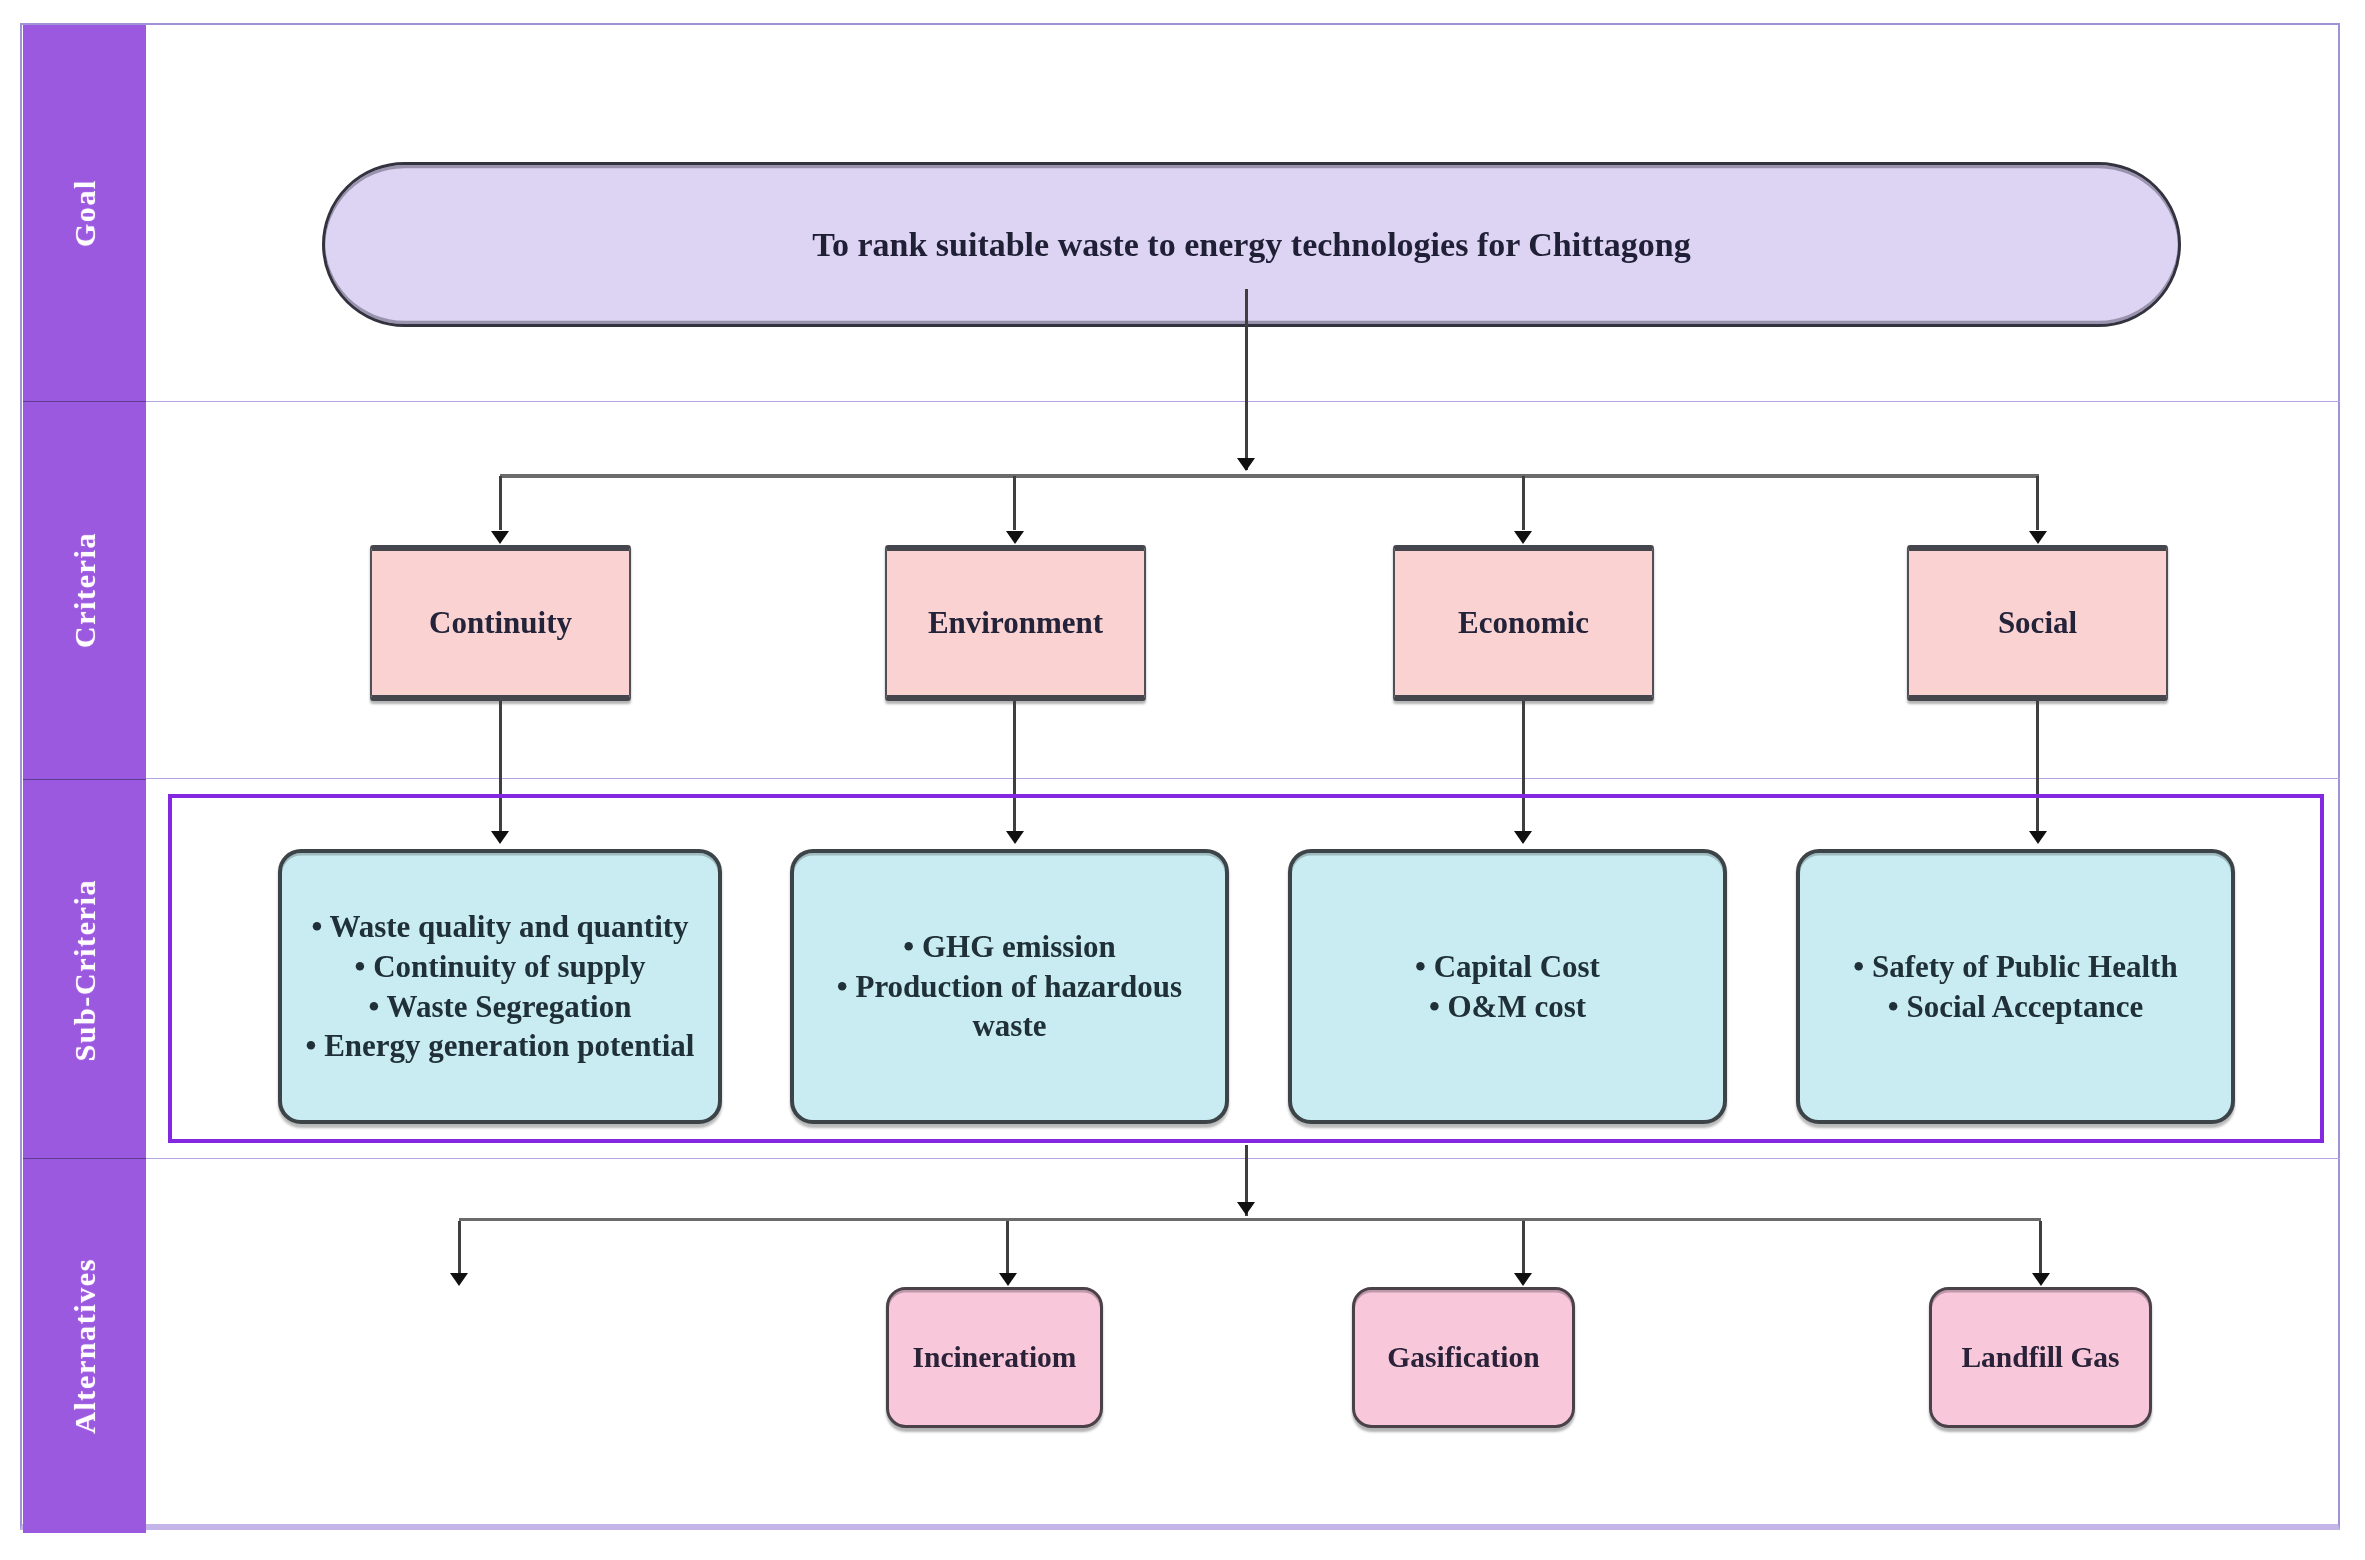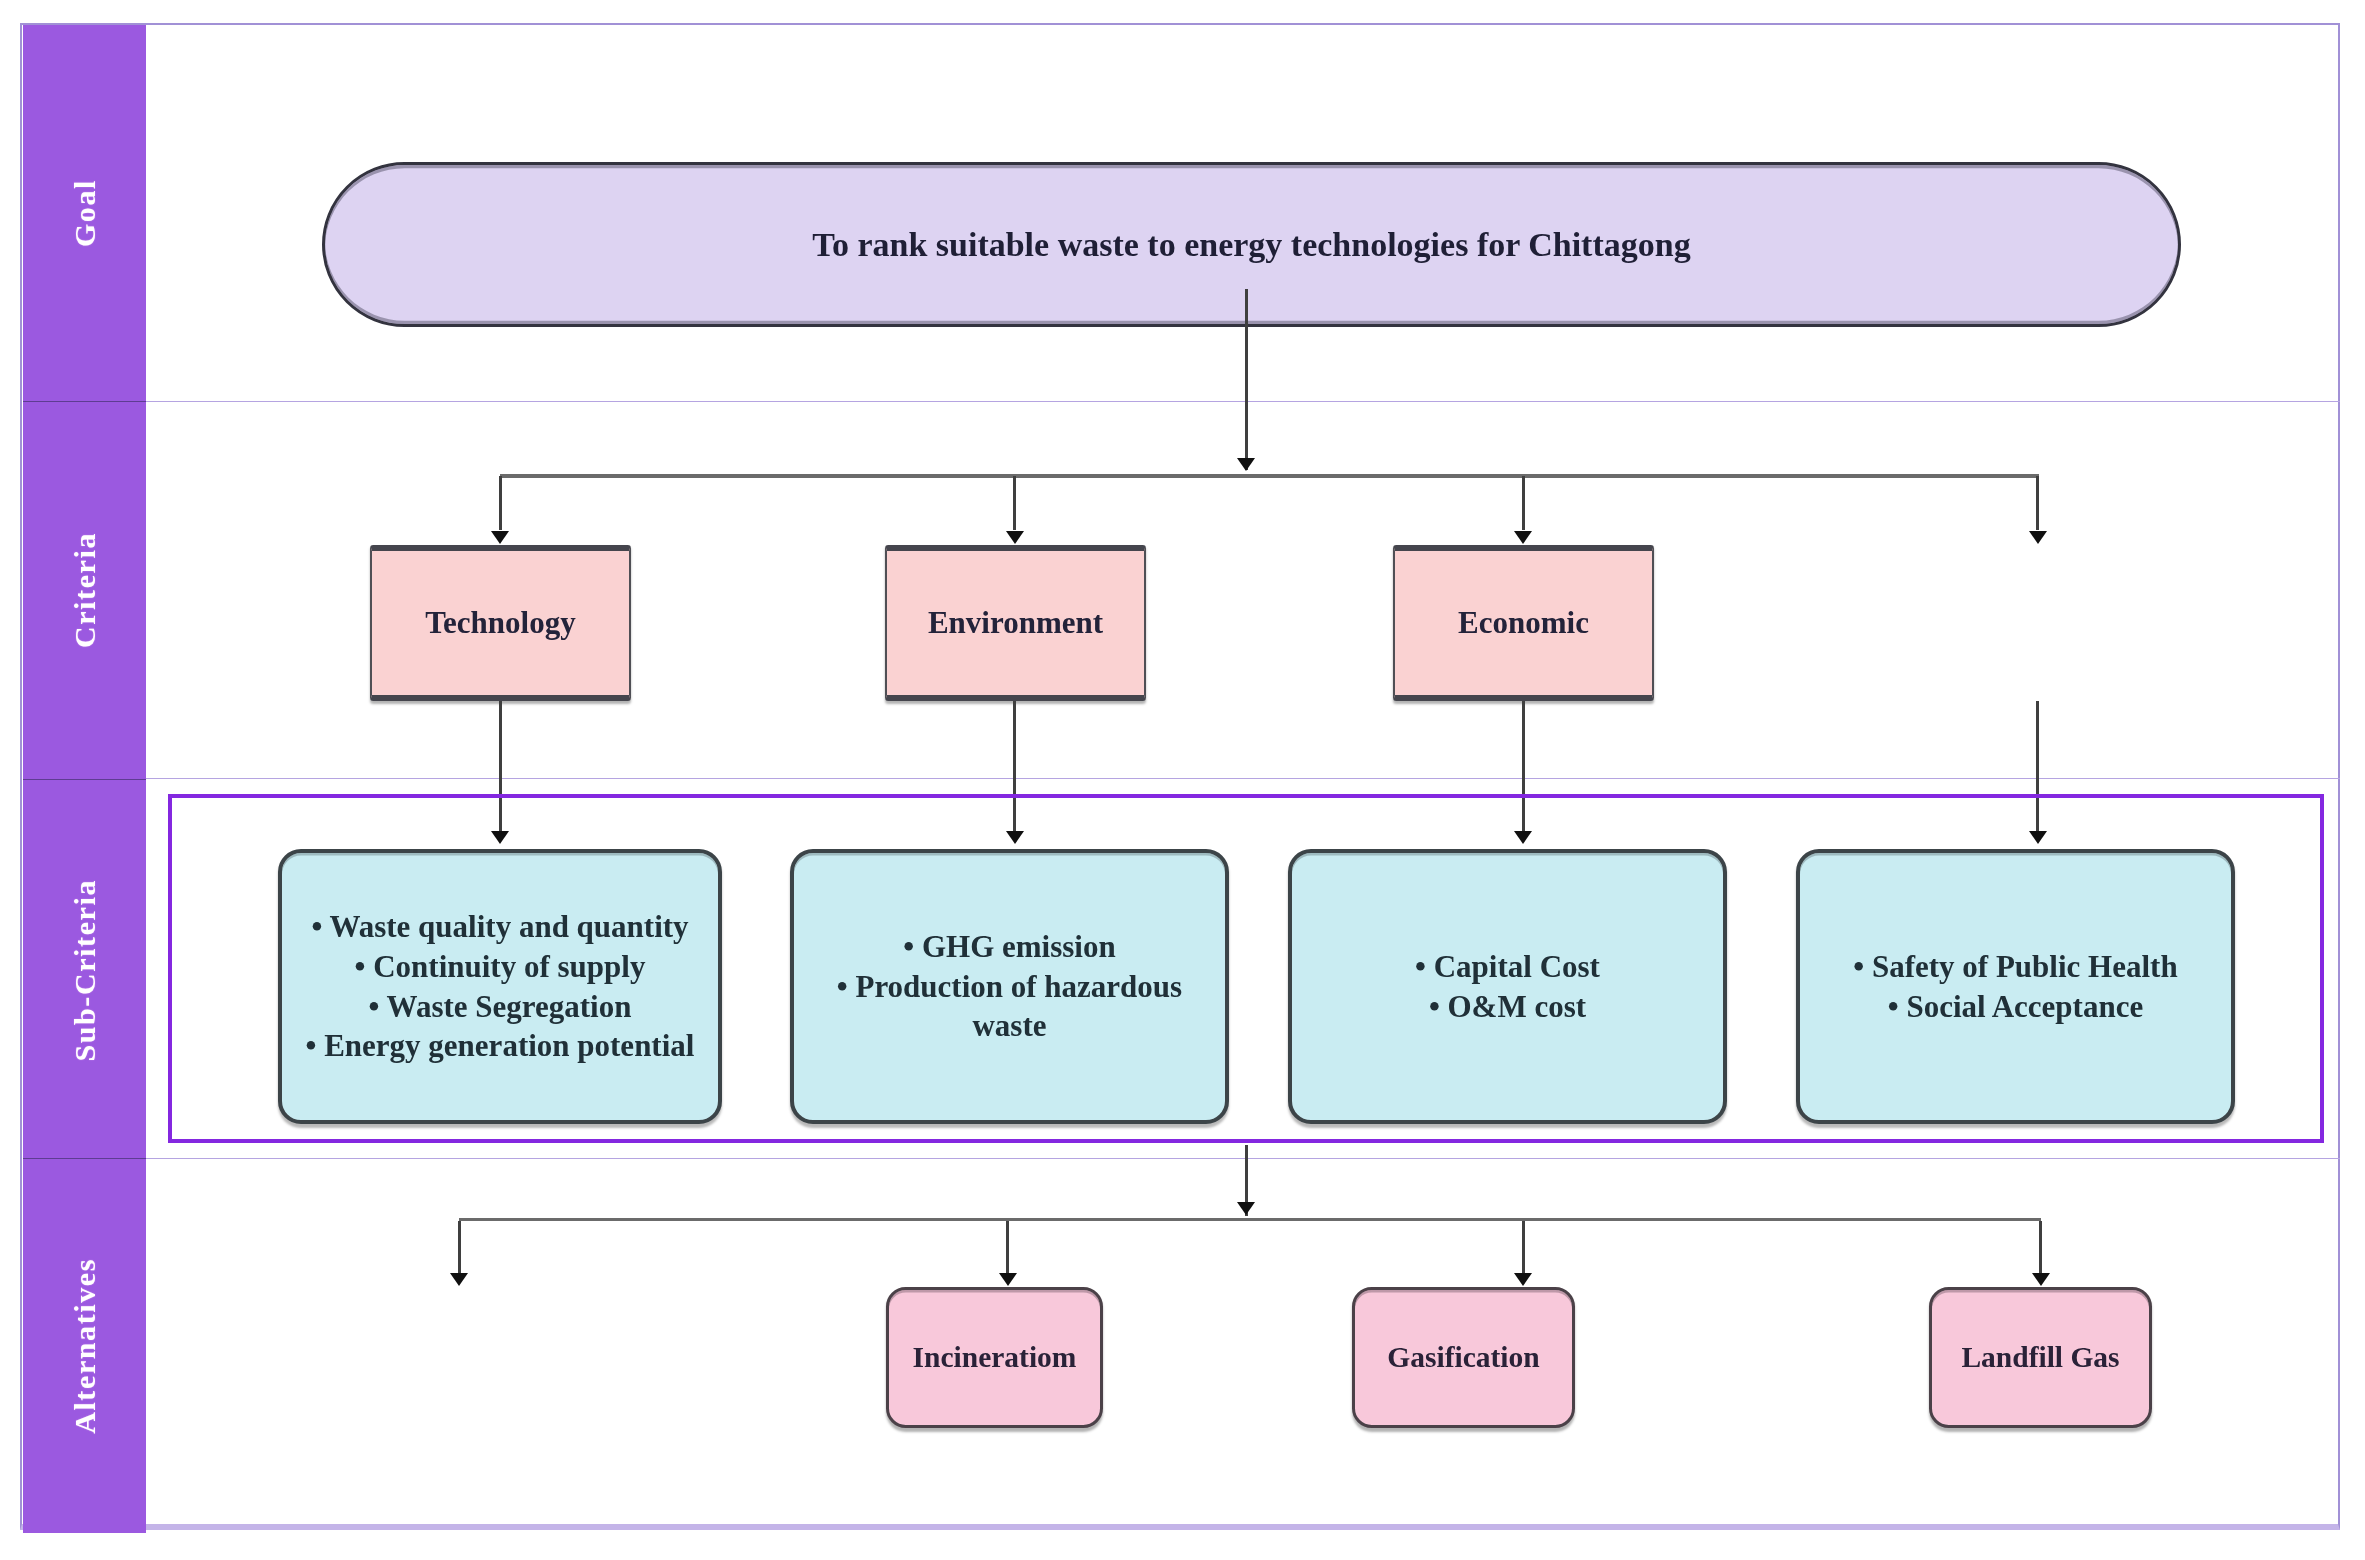--- a/index.html
+++ b/index.html
@@ -153,27 +153,30 @@
   <div class="vline" style="left:499px;top:476px;height:54px"></div>
   <div class="arrow-down" style="left:491px;top:531px"></div>
   <div class="vline" style="left:1013px;top:476px;height:54px"></div>
   <div class="arrow-down" style="left:1006px;top:531px"></div>
   <div class="vline" style="left:1522px;top:476px;height:54px"></div>
   <div class="arrow-down" style="left:1514px;top:531px"></div>
   <div class="vline" style="left:2036px;top:476px;height:54px"></div>
   <div class="arrow-down" style="left:2029px;top:531px"></div>
 
   <div class="crit-box" style="left:370px">
-    <div class="box-label">Technology</div>
+    <div class="box-label">Continuity</div>
   </div>
   <div class="crit-box" style="left:885px">
     <div class="box-label">Environment</div>
   </div>
   <div class="crit-box" style="left:1393px">
     <div class="box-label">Economic</div>
+  </div>
+  <div class="crit-box" style="left:1907px">
+    <div class="box-label">Social</div>
   </div>
 
   <div class="vline" style="left:499px;top:701px;height:131px"></div>
   <div class="arrow-down" style="left:491px;top:831px"></div>
   <div class="vline" style="left:1013px;top:701px;height:131px"></div>
   <div class="arrow-down" style="left:1006px;top:831px"></div>
   <div class="vline" style="left:1522px;top:701px;height:131px"></div>
   <div class="arrow-down" style="left:1514px;top:831px"></div>
   <div class="vline" style="left:2036px;top:701px;height:131px"></div>
   <div class="arrow-down" style="left:2029px;top:831px"></div>

